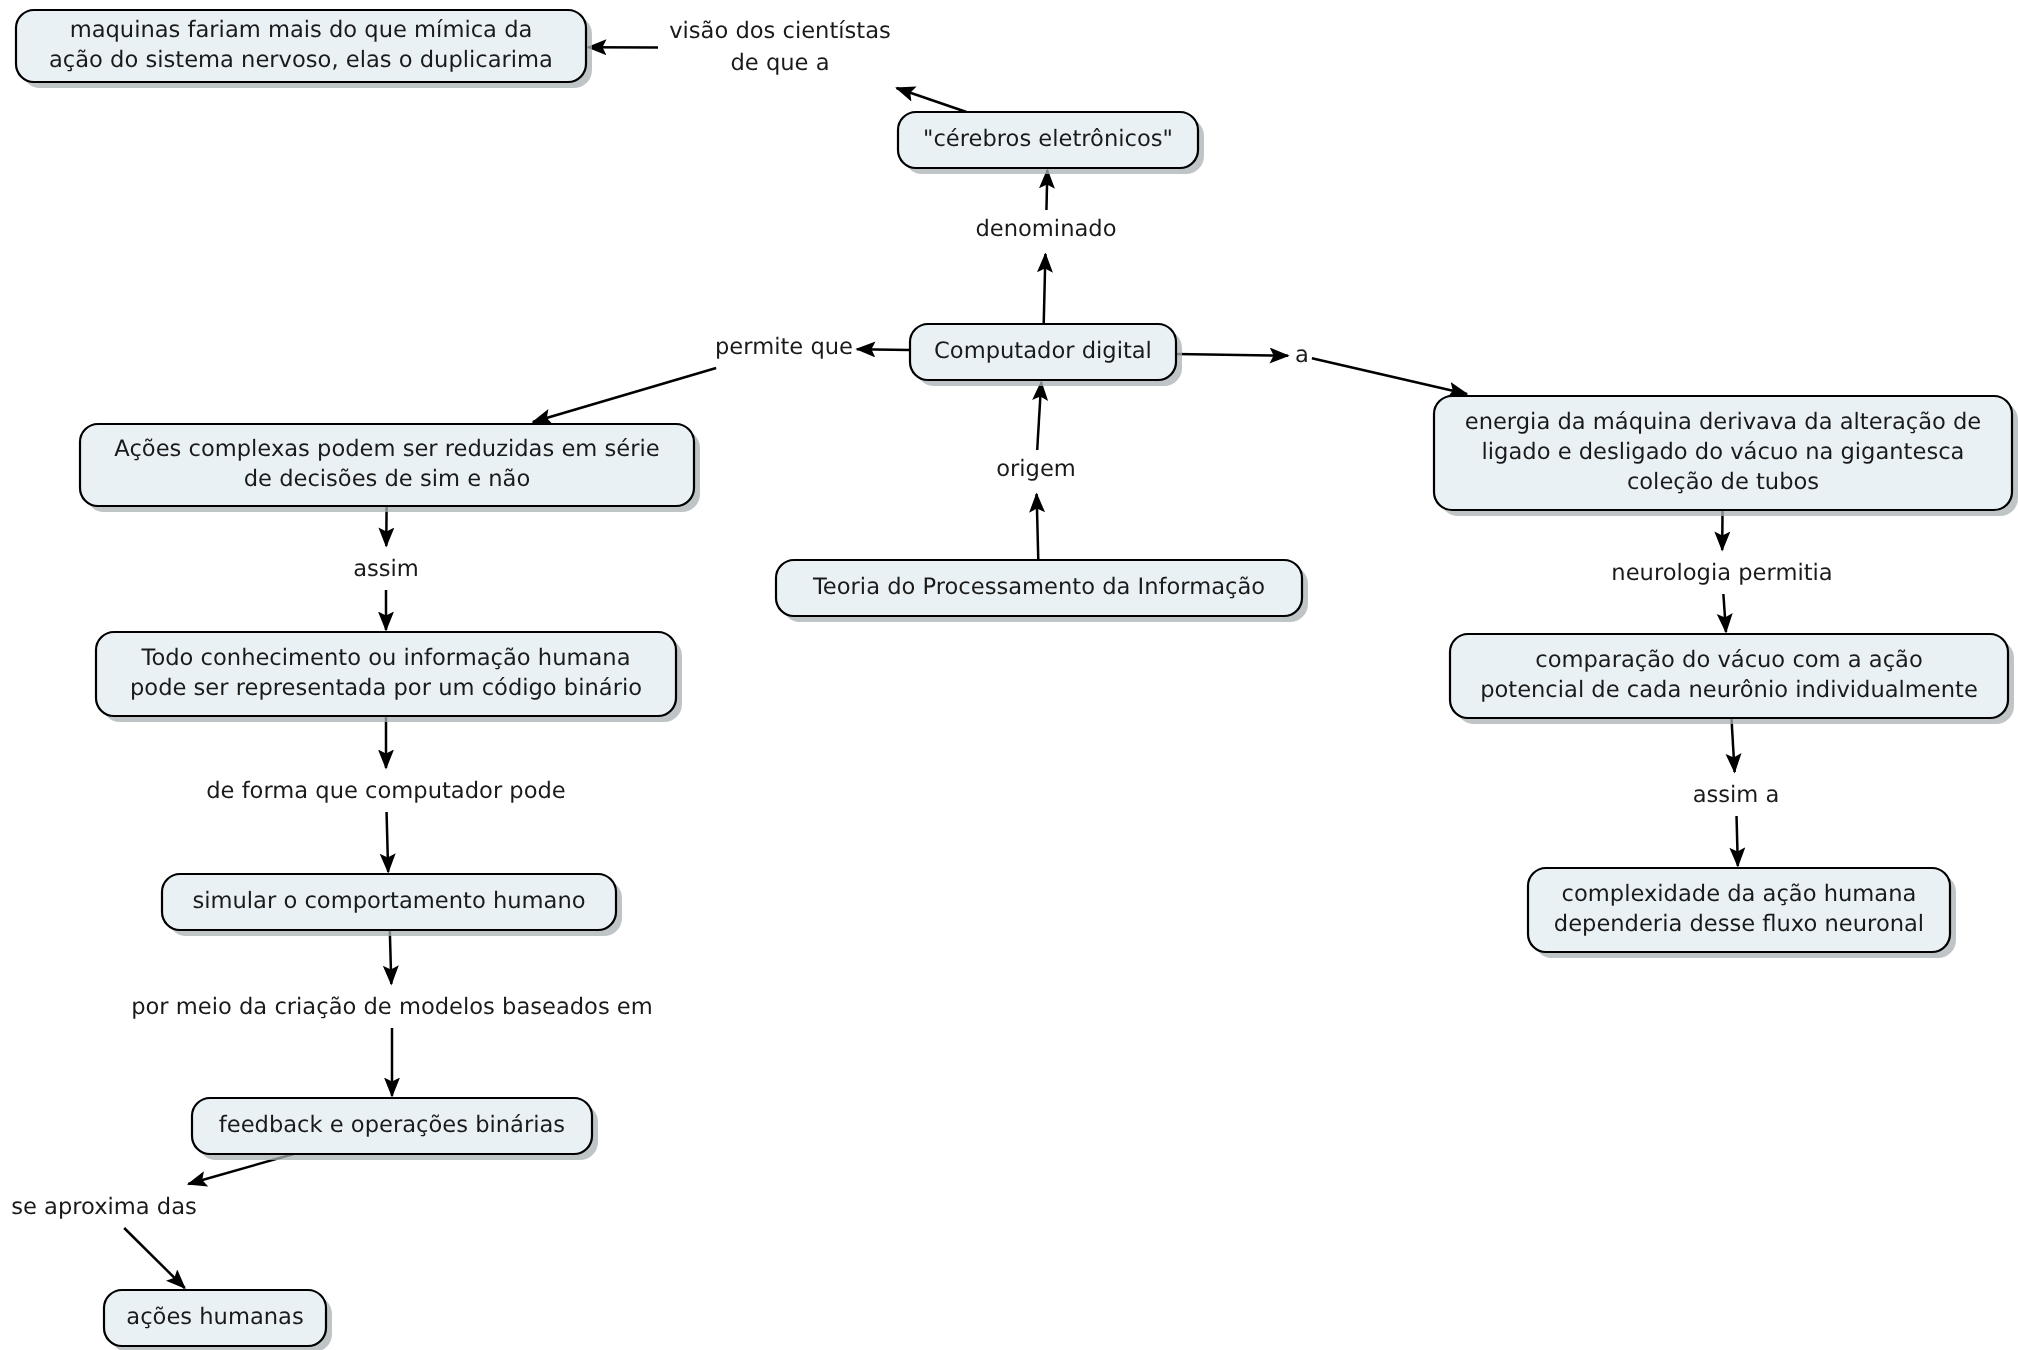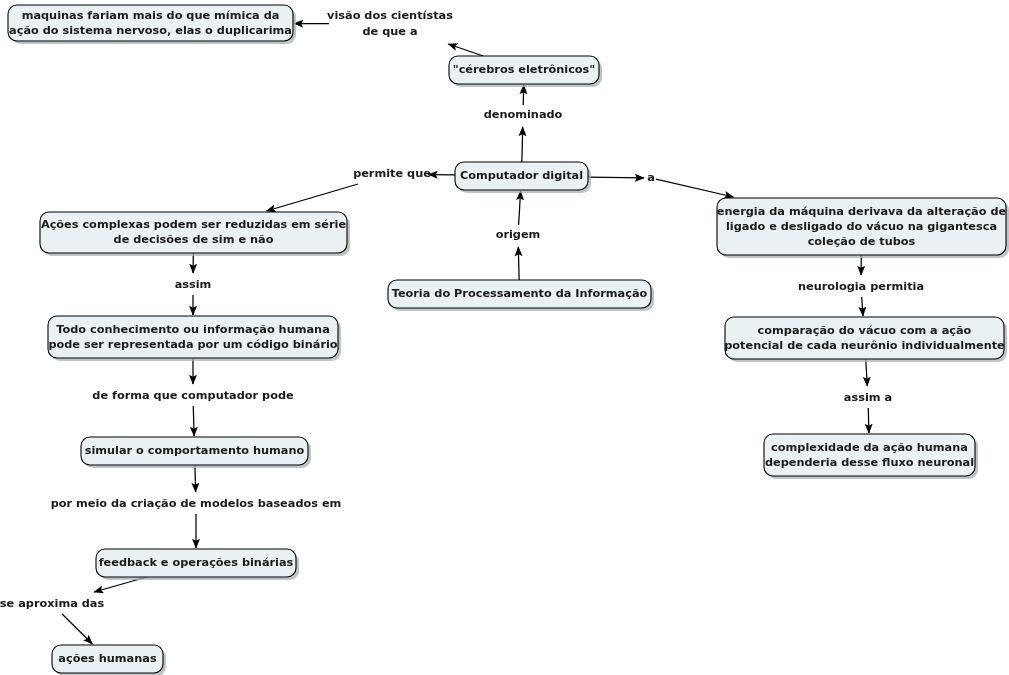--- a/index.html
+++ b/index.html
@@ -10,21 +10,20 @@
   body {
     width: 1009px;
     height: 675px;
     font-family: "DejaVu Sans", sans-serif;
     overflow: hidden;
   }
   #map-root {
     position: relative;
     width: 1009px;
     height: 675px;
-    font-weight: bold;
   }
   svg.map-canvas {
     position: absolute;
     left: 0;
     top: 0;
     width: 1009px;
     height: 675px;
   }
   .node-shape {
     fill: #e9f1f4;

